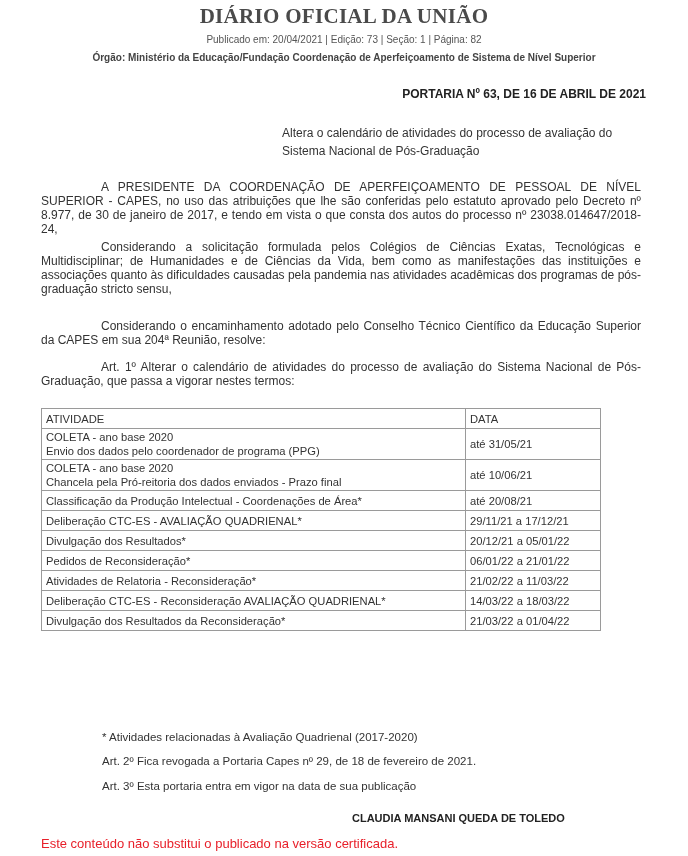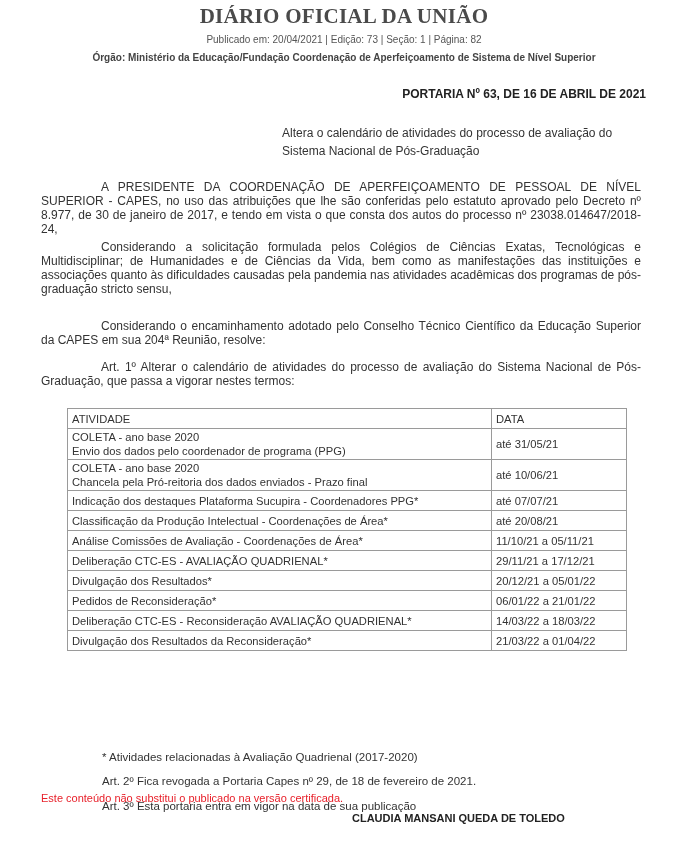--- a/index.html
+++ b/index.html
@@ -76,54 +76,52 @@
       text-indent: 60px;
     }
     table.calendar {
       position: absolute;
       left: 41px;
       top: 408px;
       width: 560px;
       border-collapse: collapse;
       font-size: 11.2px;
       color: #333333;
-      margin-left: 26px;
     }
     table.calendar td, table.calendar th {
       border: 1px solid #9a9a9a;
       padding: 1px 4px;
       text-align: left;
       font-weight: normal;
       line-height: 14px;
       vertical-align: middle;
     }
     table.calendar th { height: 17px; }
     table.calendar td { height: 17px; }
     table.calendar td.date-cell { width: 126px; white-space: nowrap; }
     .footnote-block {
       position: absolute;
       left: 102px;
       width: 500px;
       font-size: 11.5px;
       color: #333333;
-      margin-top: 20px;
     }
     .signature {
       position: absolute;
       left: 352px;
       top: 812px;
       font-size: 11px;
       font-weight: bold;
       color: #222222;
     }
     .disclaimer {
       position: absolute;
       left: 41px;
-      top: 792px;
-      font-size: 11px;
+      top: 836px;
+      font-size: 13px;
       color: #e8202a;
     }
   </style>
 </head>
 <body>
 
 <div class="masthead">
   <div class="masthead-title">DIÁRIO OFICIAL DA UNIÃO</div>
   <div class="pub-info">Publicado em: 20/04/2021 | Edição: 73 | Seção: 1 | Página: 82</div>
   <div class="orgao">Órgão: Ministério da Educação/Fundação Coordenação de Aperfeiçoamento de Sistema de Nível Superior</div>
@@ -154,42 +152,38 @@
       <td class="date-cell">até 31/05/21</td>
     </tr>
     <tr>
       <td>
         <div>COLETA - ano base 2020</div>
         <div>Chancela pela Pró-reitoria dos dados enviados - Prazo final</div>
       </td>
       <td class="date-cell">até 10/06/21</td>
     </tr>
     <tr>
-      <td>Indicação dos destaques Plataforma Sucupira - Coordenadores PPG*</td>
-      <td class="date-cell">até 07/07/21</td>
-    </tr>
-    <tr>
       <td>Classificação da Produção Intelectual - Coordenações de Área*</td>
       <td class="date-cell">até 20/08/21</td>
     </tr>
     <tr>
-      <td>Análise Comissões de Avaliação - Coordenações de Área*</td>
-      <td class="date-cell">11/10/21 a 05/11/21</td>
-    </tr>
-    <tr>
       <td>Deliberação CTC-ES - AVALIAÇÃO QUADRIENAL*</td>
       <td class="date-cell">29/11/21 a 17/12/21</td>
     </tr>
     <tr>
       <td>Divulgação dos Resultados*</td>
       <td class="date-cell">20/12/21 a 05/01/22</td>
     </tr>
     <tr>
       <td>Pedidos de Reconsideração*</td>
       <td class="date-cell">06/01/22 a 21/01/22</td>
+    </tr>
+    <tr>
+      <td>Atividades de Relatoria - Reconsideração*</td>
+      <td class="date-cell">21/02/22 a 11/03/22</td>
     </tr>
     <tr>
       <td>Deliberação CTC-ES - Reconsideração AVALIAÇÃO QUADRIENAL*</td>
       <td class="date-cell">14/03/22 a 18/03/22</td>
     </tr>
     <tr>
       <td>Divulgação dos Resultados da Reconsideração*</td>
       <td class="date-cell">21/03/22 a 01/04/22</td>
     </tr>
   </tbody>

